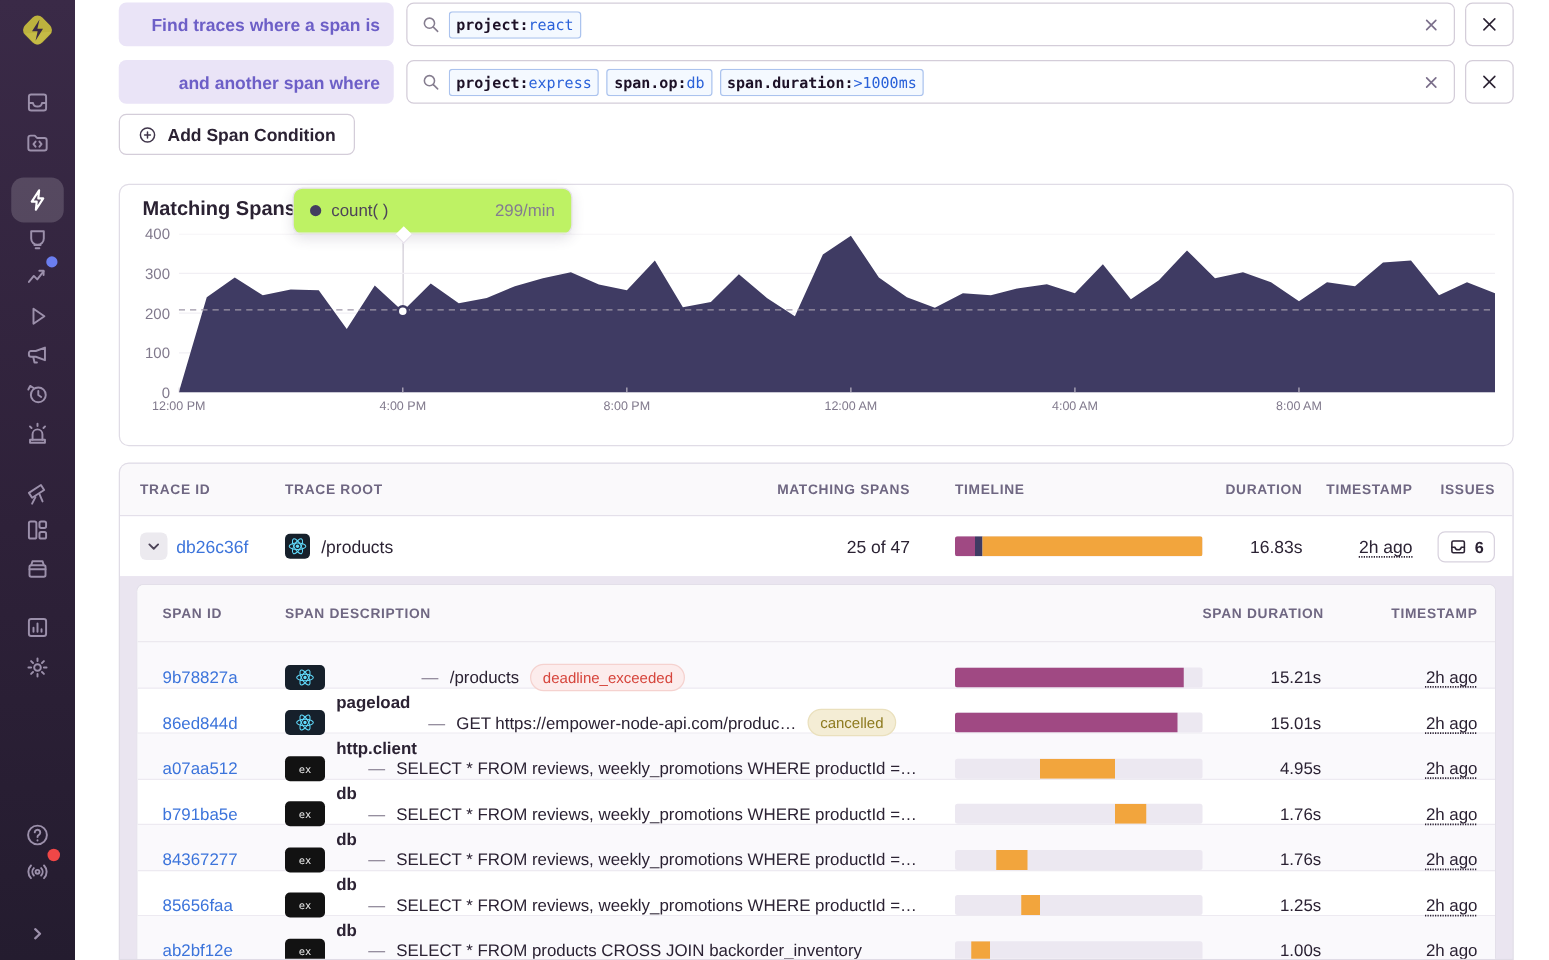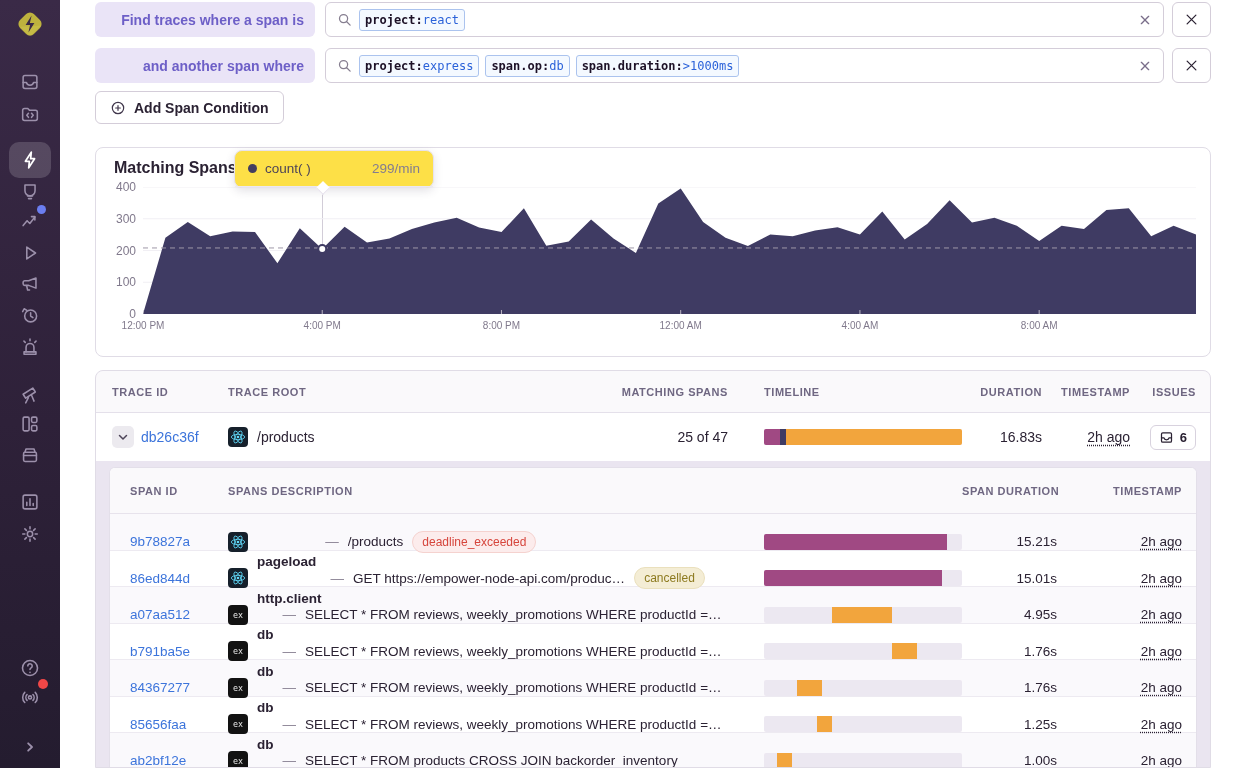--- a/index.html
+++ b/index.html
@@ -47,21 +47,21 @@
   .add-btn svg { width:16px; height:16px; color:#40364b; }
 
   
   .chart-panel { position:absolute; left:35px; top:147px; width:1116px; height:210px;
     background:#fff; border:1px solid #e0dce6; border-radius:8px; }
   .chart-title { position:absolute; left:18px; top:11px; font-size:16px; font-weight:700; color:#2b2233; }
   .plot { position:absolute; left:47px; top:39px; width:1053px; height:127px; }
   .ylab { position:absolute; width:34px; text-align:right; font-size:12px; color:#80798c; }
   .xlab { position:absolute; top:172px; transform:translateX(-50%); font-size:10px; color:#80798c; white-space:nowrap; }
   .crosshair { position:absolute; width:1px; top:39px; height:127px; background:#d2cdd8; }
-  .tooltip { position:absolute; left:138px; top:2px; width:200px; background:#fde047;
+  .tooltip { position:absolute; left:138px; top:2px; width:224px; background:#bef264;
     border:1px solid #e7e2ec; border-radius:8px; box-shadow:0 3px 10px rgba(60,48,80,.14); z-index:3; }
   .tt-row1 { display:flex; align-items:center; gap:8px; padding:10px 13px; font-size:13.5px; color:#4d4458; }
   .tt-dot { width:9px; height:9px; border-radius:50%; background:#433d60; flex:0 0 auto; }
   .tt-val { margin-left:auto; color:#837c90; }
   .tt-div { height:1px; background:#ece9f0; }
   .tt-row2 { padding:10px 13px; font-size:13.5px; color:#7c7489; }
   .tt-arrow { position:absolute; left:83px; bottom:-6px; width:10px; height:10px; background:#fff;
     border-right:1px solid #e7e2ec; border-bottom:1px solid #e7e2ec; transform:rotate(45deg); }
 
   
@@ -95,21 +95,21 @@
   .span-table { background:#fff; border:1px solid #e3dfe9; border-bottom:none;
     border-radius:6px 6px 0 0; overflow:hidden; height:100%; }
   .sp-head { display:grid; grid-template-columns:98px 536px 198px 95px 125px;
     padding:0 4px 0 20px; height:46px; align-items:center; background:#faf9fb;
     border-bottom:1px solid #e7e3ec; }
   .sp-row { display:grid; grid-template-columns:98px 536px 198px 95px 125px;
     padding:0 18px 0 20px; height:36.5px; align-items:center; font-size:13.5px;
     border-bottom:1px solid #edeaf1; }
   .sp-row:nth-child(odd) { background:#faf9fc; }
   .sp-desc { display:flex; align-items:center; gap:9px; min-width:0; }
-  .sp-desc .plat { width:20px; height:20px;text-decoration:underline; }
+  .sp-desc .plat { width:32px; height:20px;text-decoration:underline; }
   .op { font-weight:700; white-space:nowrap;margin-top:40px; }
   .dash { color:#857d8f; }
   .dtext { white-space:nowrap; overflow:hidden; text-overflow:ellipsis; }
   .badge { font-size:12px; padding:3px 9px; border-radius:20px; white-space:nowrap; flex:0 0 auto; }
   .badge.error { background:#fcecec; border:1px solid #f5d2cf; color:#d6453c; }
   .badge.warning { background:#f4edd5; border:1px solid #eae0bd; color:#8d7a1f; }
   .sp-track { position:relative; height:16px; width:198px; border-radius:2px; background:#ece8f1; overflow:hidden; }
 </style>
 </head>
 <body>
@@ -378,21 +378,21 @@
             </svg>
           <span>6</span>
         </button>
       </div>
     </div>
 
     <div class="expand-wrap">
       <div class="span-table">
         <div class="sp-head">
           <div class="hcell">SPAN ID</div>
-          <div class="hcell">SPANS DESCRIPTION</div>
+          <div class="hcell">SPAN DESCRIPTION</div>
           <div></div>
           <div class="hcell r">SPAN DURATION</div>
           <div class="hcell r">TIMESTAMP</div>
         </div>
         <div id="span-rows">
             <div class="sp-row">
               <div><span class="link">9b78827a</span></div>
      <div class="sp-desc">
        <span class="plat"><svg viewBox="0 0 24 24" style="width:100%;height:100%;background:#16202b;border-radius:4px">
     <g stroke="#61dafb" stroke-width="1" fill="none">

